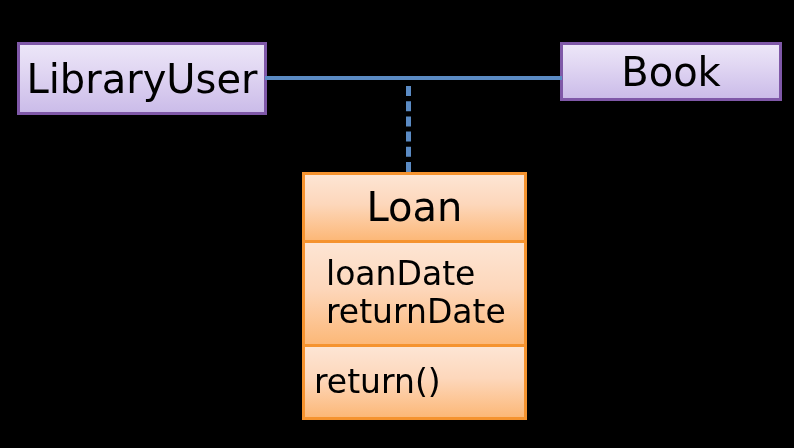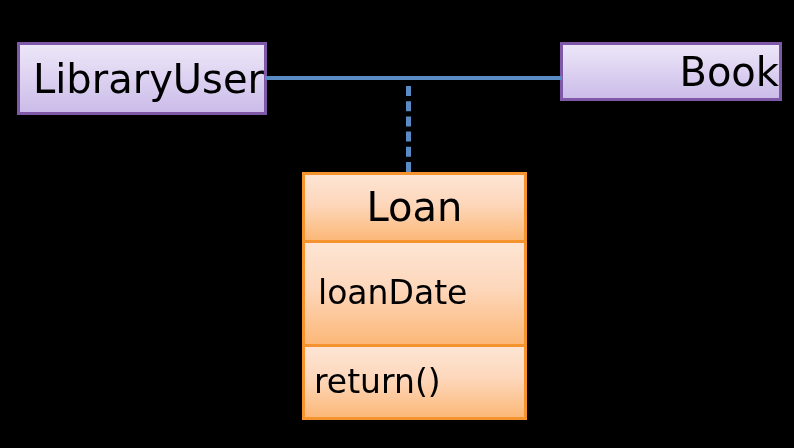--- a/index.html
+++ b/index.html
@@ -31,21 +31,21 @@
     background: linear-gradient(to bottom, #ece6f8 0%, #e2d8f3 35%, #cbbce9 100%);
   }
 
   .class-orange {
     border: 3px solid #f5932f;
     background: transparent;
   }
 
   
   .name-only {
-    align-items: flex-end;
+    align-items: center;
     justify-content: center;
   }
 
   .class-title {
     font-size: 40px;
     line-height: 1;
     color: #000000;
     white-space: nowrap;
   }
 
@@ -62,21 +62,21 @@
   }
   .comp-name {
     height: 70px;
     align-items: center;
     justify-content: center;
   }
   .comp-attrs {
     height: 112px;
     align-items: flex-start;
     justify-content: center;
-    padding-left: 13px;
+    padding-left: 21px;
   }
   .comp-ops {
     height: 79px;
     align-items: flex-start;
     justify-content: center;
     padding-left: 9px;
   }
   .member-text {
     font-size: 33px;
     line-height: 1.17;
@@ -113,20 +113,21 @@
   <div class="assoc-dashed" style="left:406px; top:86px; height:86px;"></div>
 
   <div class="uml-class class-orange" style="left:302px; top:172px; width:225px; height:248px;">
 
     <div class="compartment comp-name">
       <span class="class-title">Loan</span>
     </div>
 
     <div class="compartment comp-attrs divider-top">
       <span class="member-text">loanDate</span>
+      <span class="member-text">returnDate</span>
     </div>
 
     <div class="compartment comp-ops divider-top">
       <span class="member-text">return()</span>
     </div>
 
   </div>
 
 </div>
 

